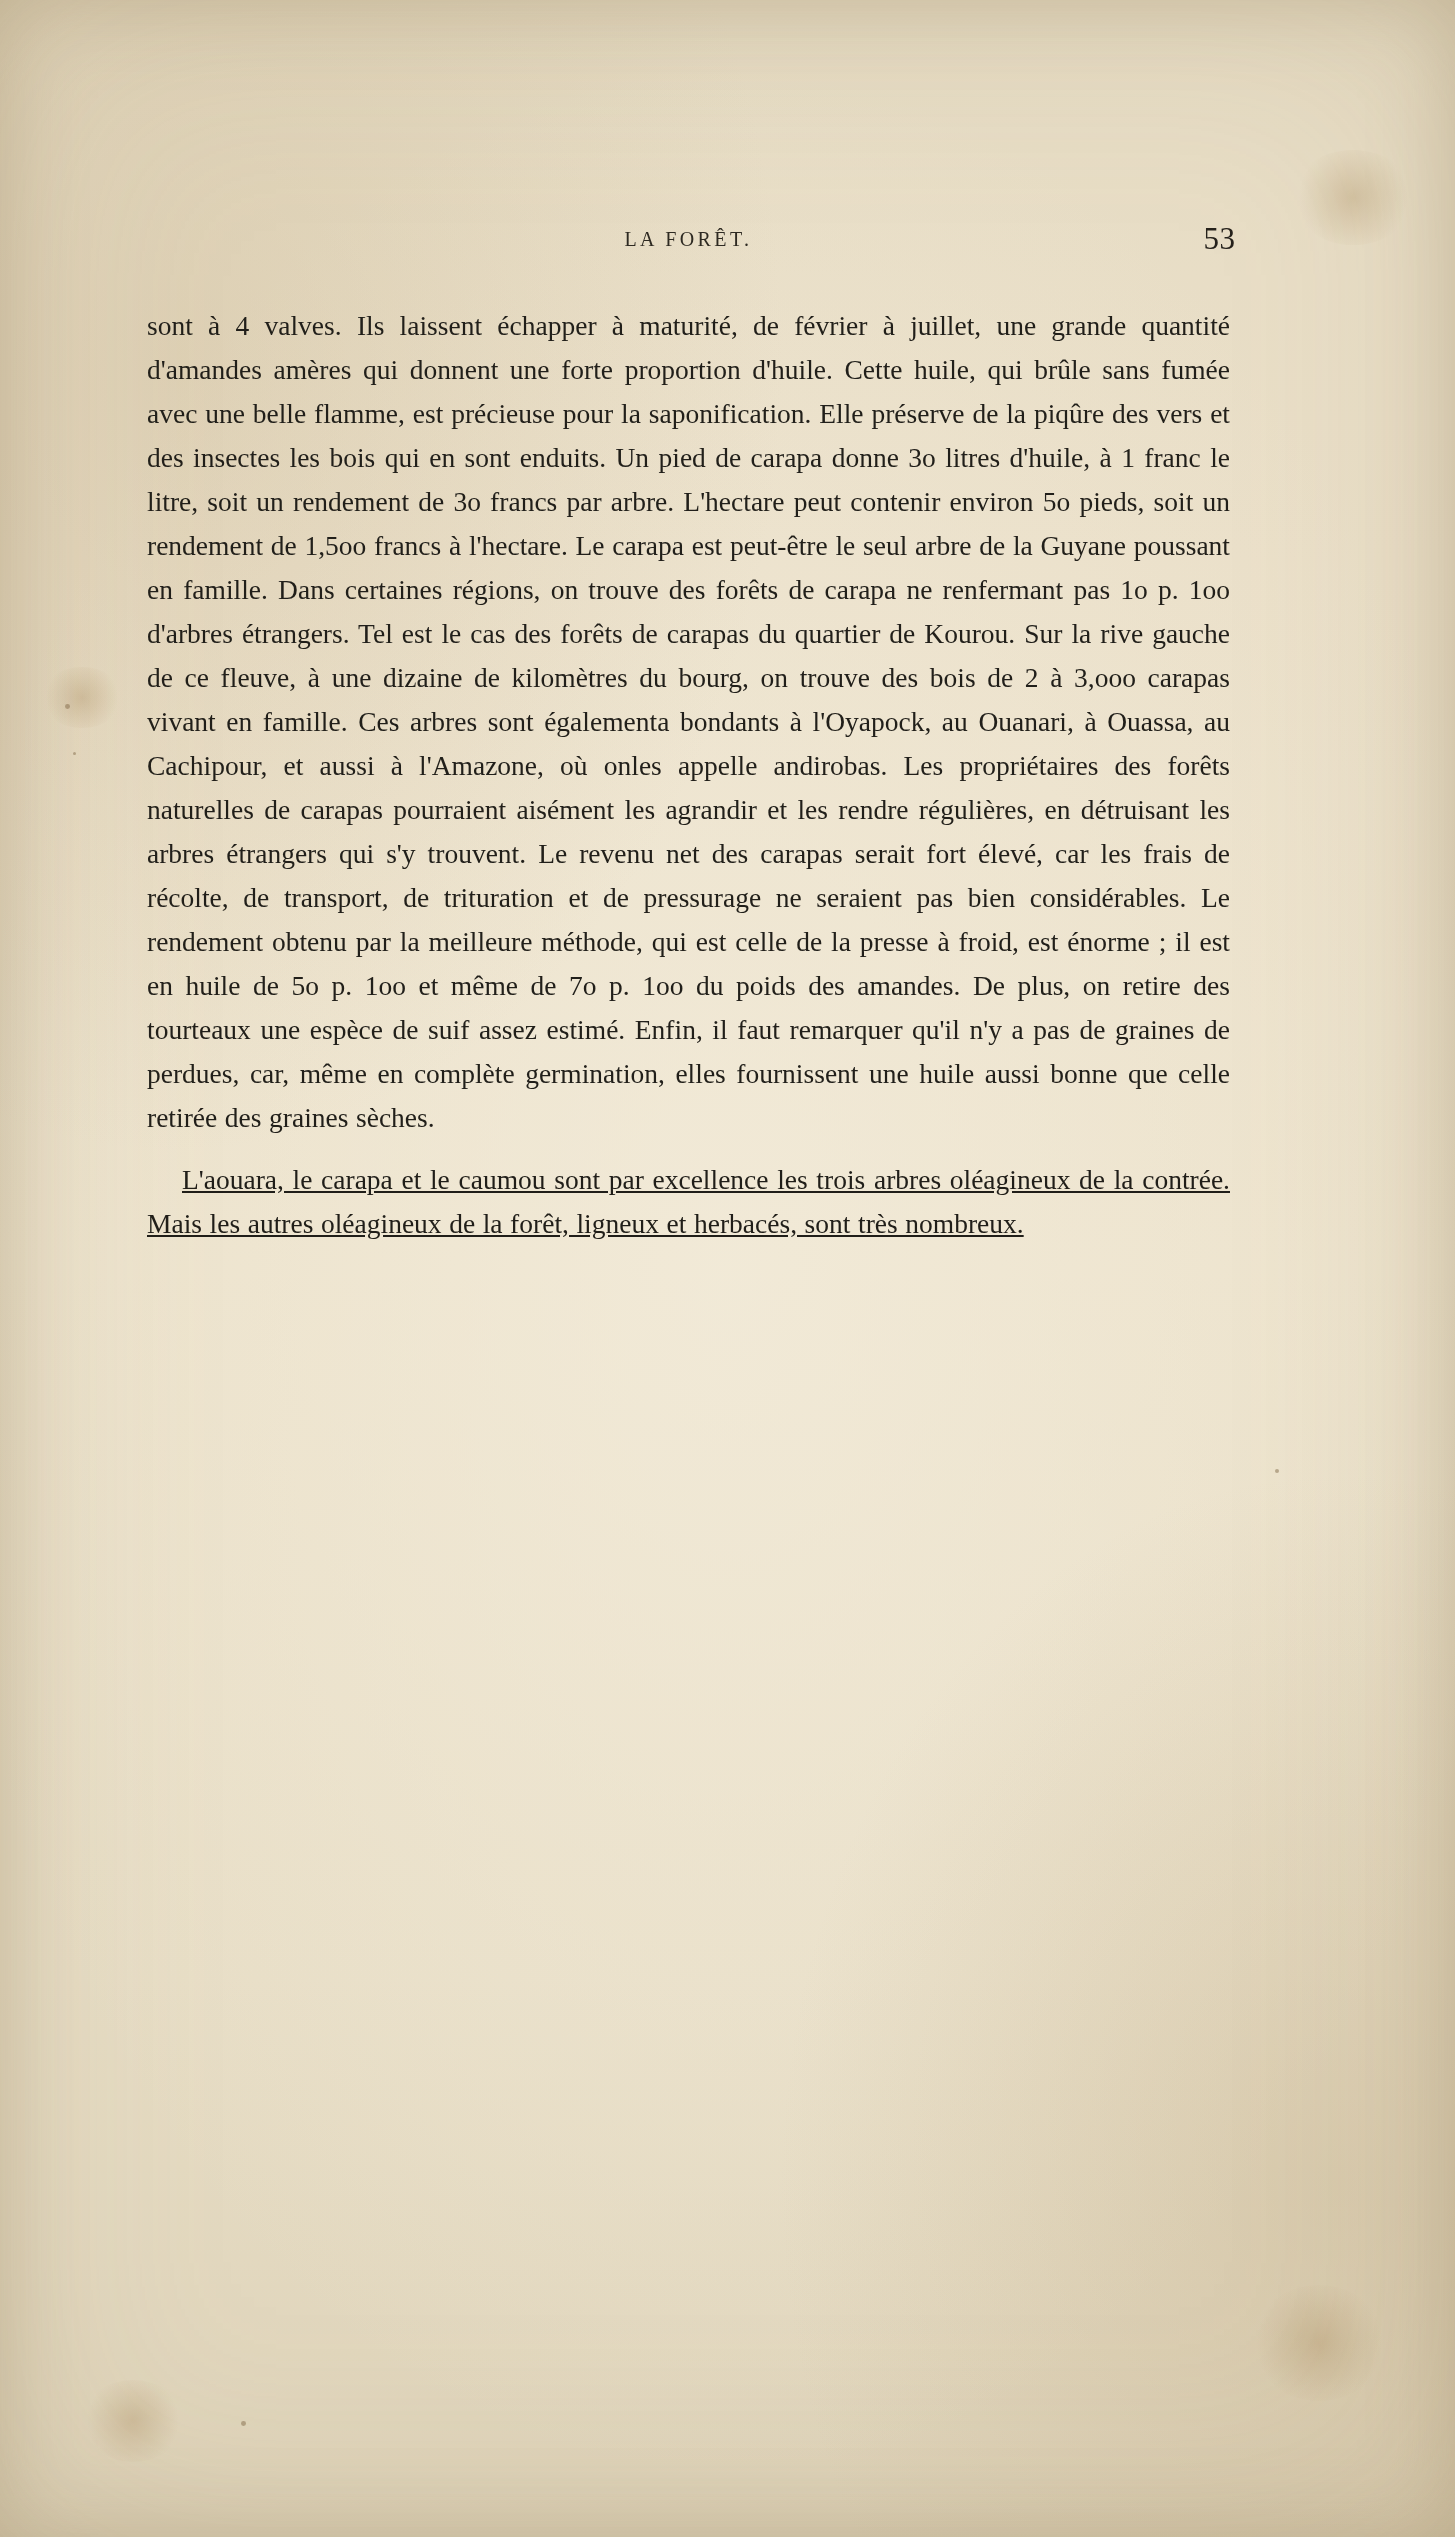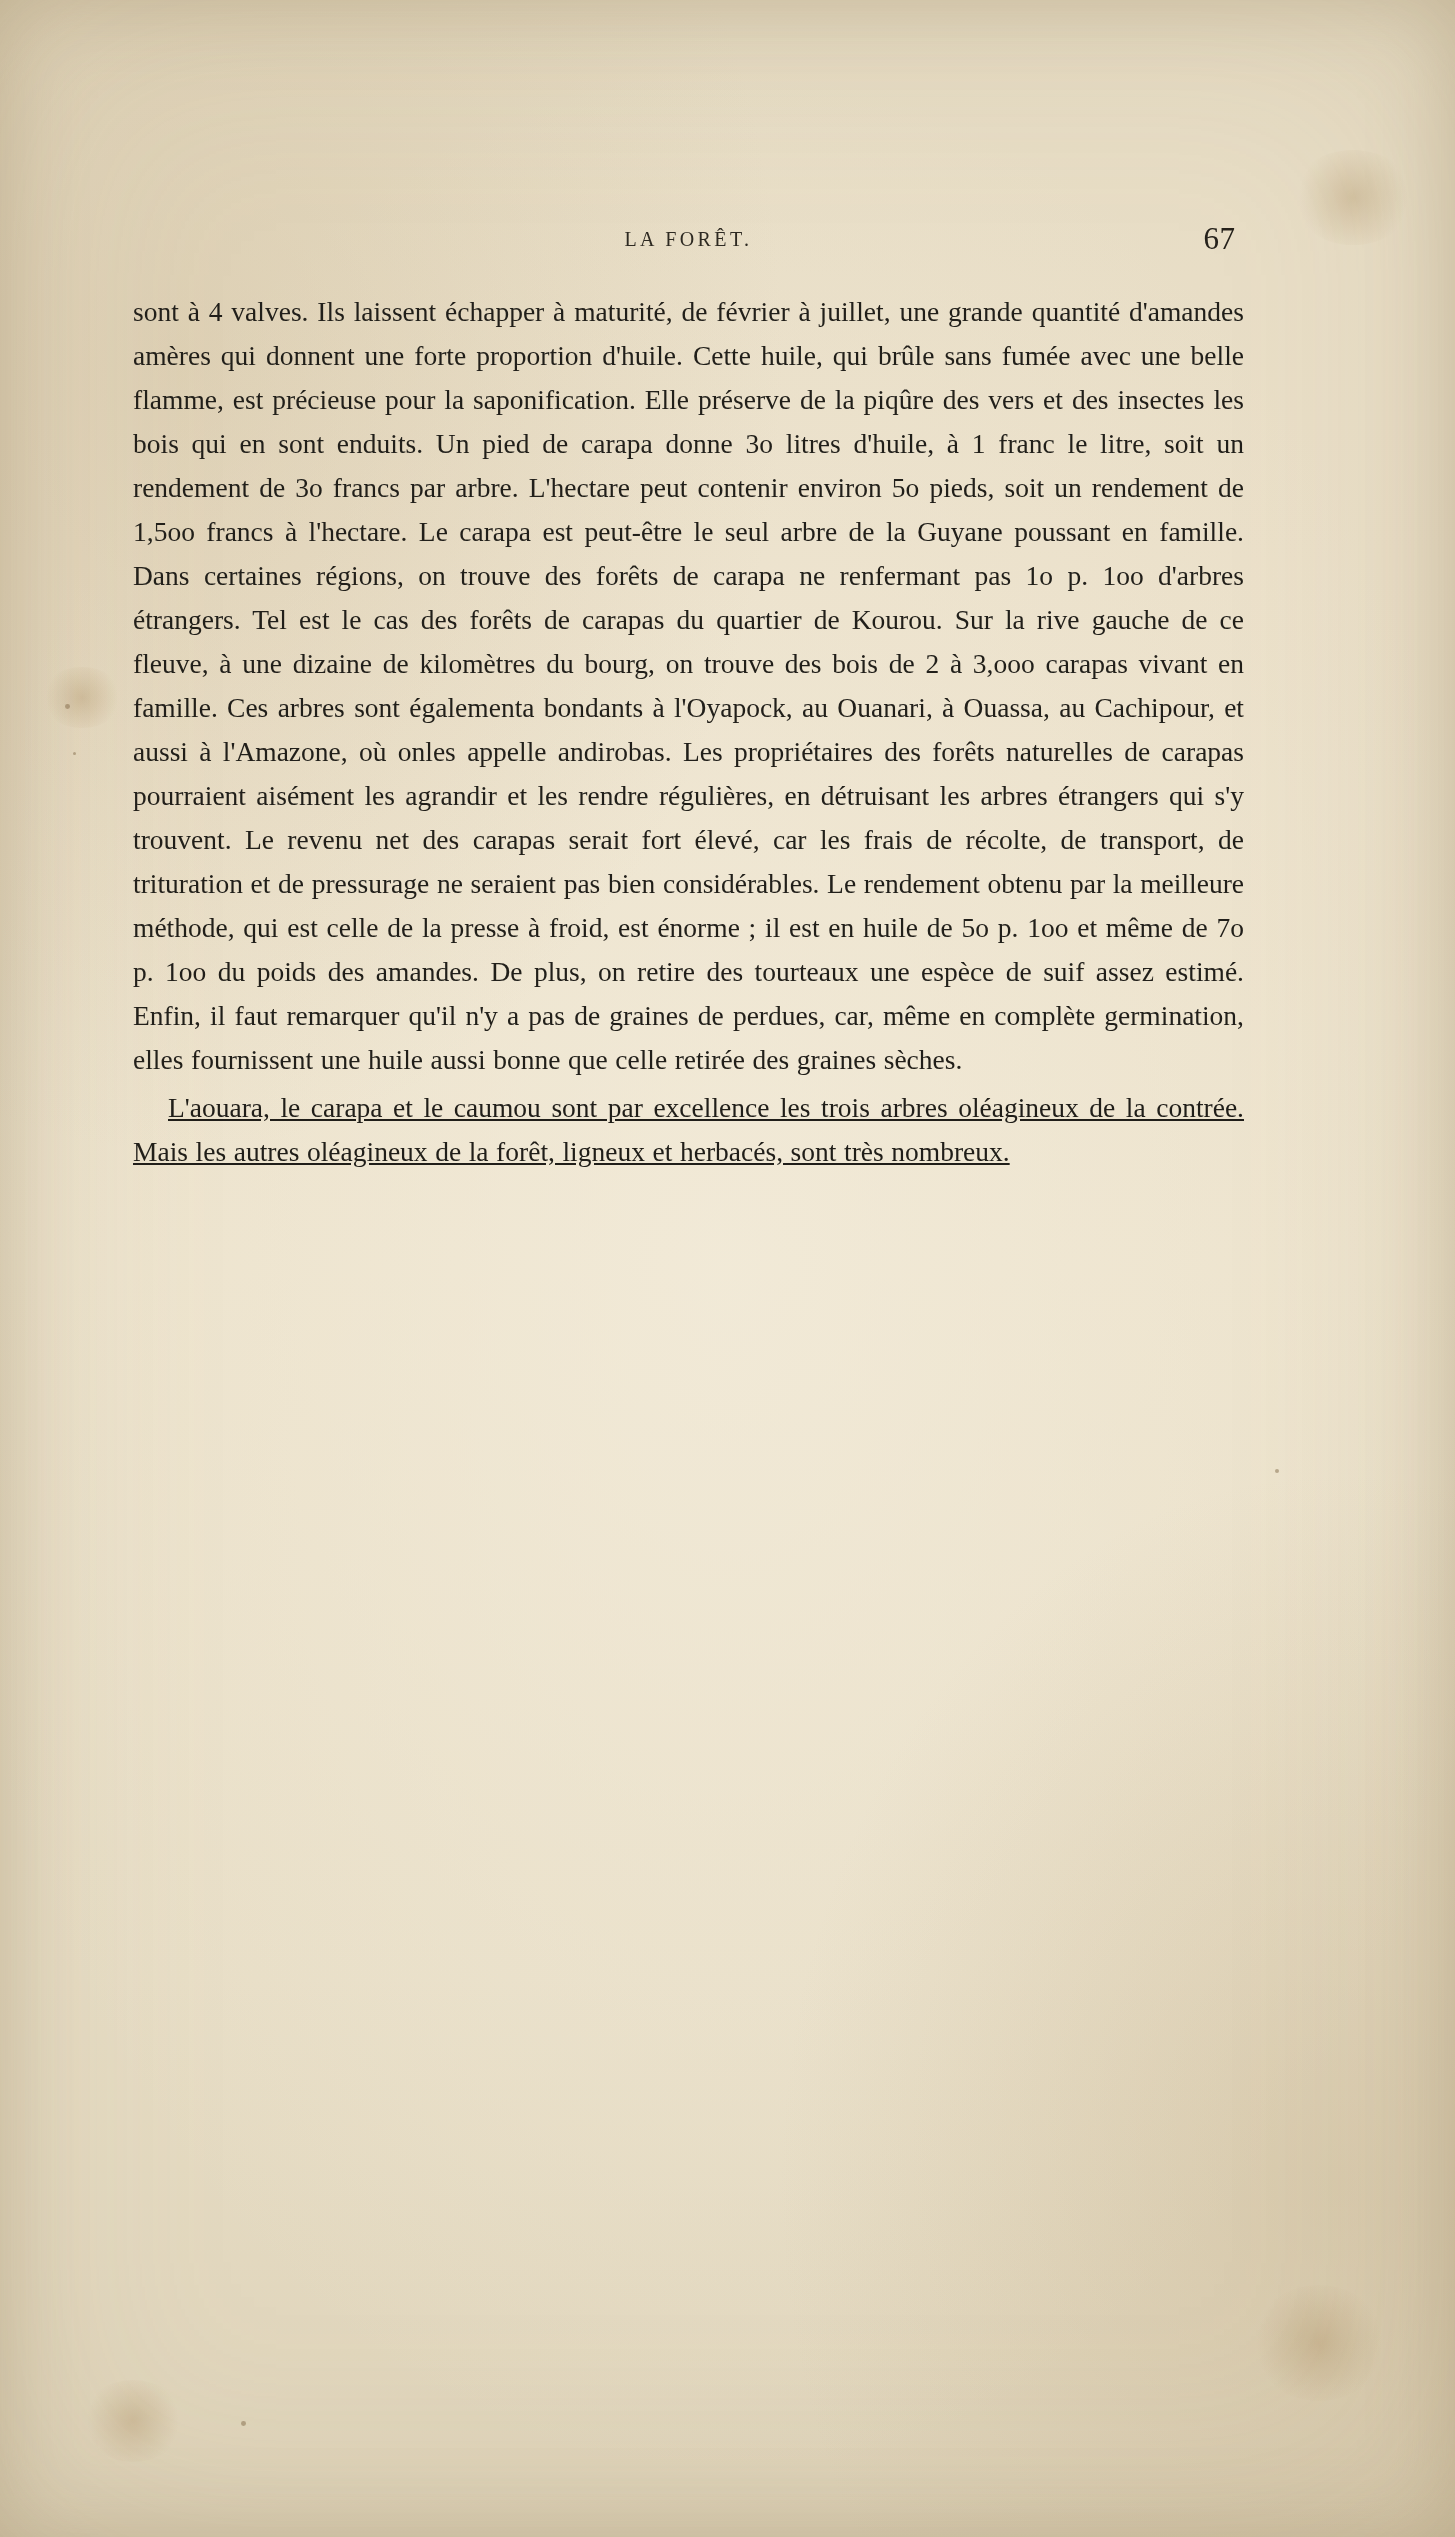--- a/index.html
+++ b/index.html
@@ -85,21 +85,21 @@
     margin-top: 2.7px;
     font-size: 27.5px;
     line-height: 44px;
     color: #22201b;
     text-align: justify;
     text-justify: inter-word;
     word-spacing: 0.7px;
     -webkit-font-smoothing: antialiased;
   }
   .body-text p {
-    margin: 4px;
+    margin: 18px;
   }
   .body-text p.indent {
     text-indent: 35px;
     text-decoration: underline;
   }
   
   .body-text p:nth-child(1) { color: #211f1a; }
   .body-text p:nth-child(2) { color: #201e19; }
 </style>
 </head>
@@ -114,21 +114,21 @@
   <div class="speck" style="left:65px; top:704px; width:4.8px; height:4.8px;"></div>
   <div class="speck" style="left:73px; top:752px; width:3.4px; height:3.4px;"></div>
 
   <div class="speck" style="left:1275px; top:1469px; width:4.1px; height:4.1px;"></div>
   <div class="speck" style="left:241px; top:2421px; width:4.8px; height:4.8px;"></div>
 
   <div class="content">
 
     <div class="header-row">
       <div class="running-head">LA FORÊT.</div>
-      <div class="folio">67</div>
+      <div class="folio">53</div>
     </div>
 
     <div class="body-text">
       <p>sont à 4 valves. Ils laissent échapper à maturité, de février à juillet, une grande quantité d'amandes amères qui donnent une forte proportion d'huile. Cette huile, qui brûle sans fumée avec une belle flamme, est précieuse pour la saponification. Elle préserve de la piqûre des vers et des insectes les bois qui en sont enduits. Un pied de carapa donne 3o litres d'huile, à 1 franc le litre, soit un rendement de 3o francs par arbre. L'hectare peut contenir environ 5o pieds, soit un rendement de 1,5oo francs à l'hectare. Le carapa est peut-être le seul arbre de la Guyane poussant en famille. Dans certaines régions, on trouve des forêts de carapa ne renfermant pas 1o p. 1oo d'arbres étrangers. Tel est le cas des forêts de carapas du quartier de Kourou. Sur la rive gauche de ce fleuve, à une dizaine de kilomètres du bourg, on trouve des bois de 2 à 3,ooo carapas vivant en famille. Ces arbres sont égalementa bondants à l'Oyapock, au Ouanari, à Ouassa, au Cachipour, et aussi à l'Amazone, où onles appelle andirobas. Les propriétaires des forêts naturelles de carapas pourraient aisément les agrandir et les rendre régulières, en détruisant les arbres étrangers qui s'y trouvent. Le revenu net des carapas serait fort élevé, car les frais de récolte, de transport, de trituration et de pressurage ne seraient pas bien considérables. Le rendement obtenu par la meilleure méthode, qui est celle de la presse à froid, est énorme ; il est en huile de 5o p. 1oo et même de 7o p. 1oo du poids des amandes. De plus, on retire des tourteaux une espèce de suif assez estimé. Enfin, il faut remarquer qu'il n'y a pas de graines de perdues, car, même en complète germination, elles fournissent une huile aussi bonne que celle retirée des graines sèches.</p>
       <p class="indent">L'aouara, le carapa et le caumou sont par excellence les trois arbres oléagineux de la contrée. Mais les autres oléagineux de la forêt, ligneux et herbacés, sont très nombreux.</p>
     </div>
 
   </div>
 </div>
 

